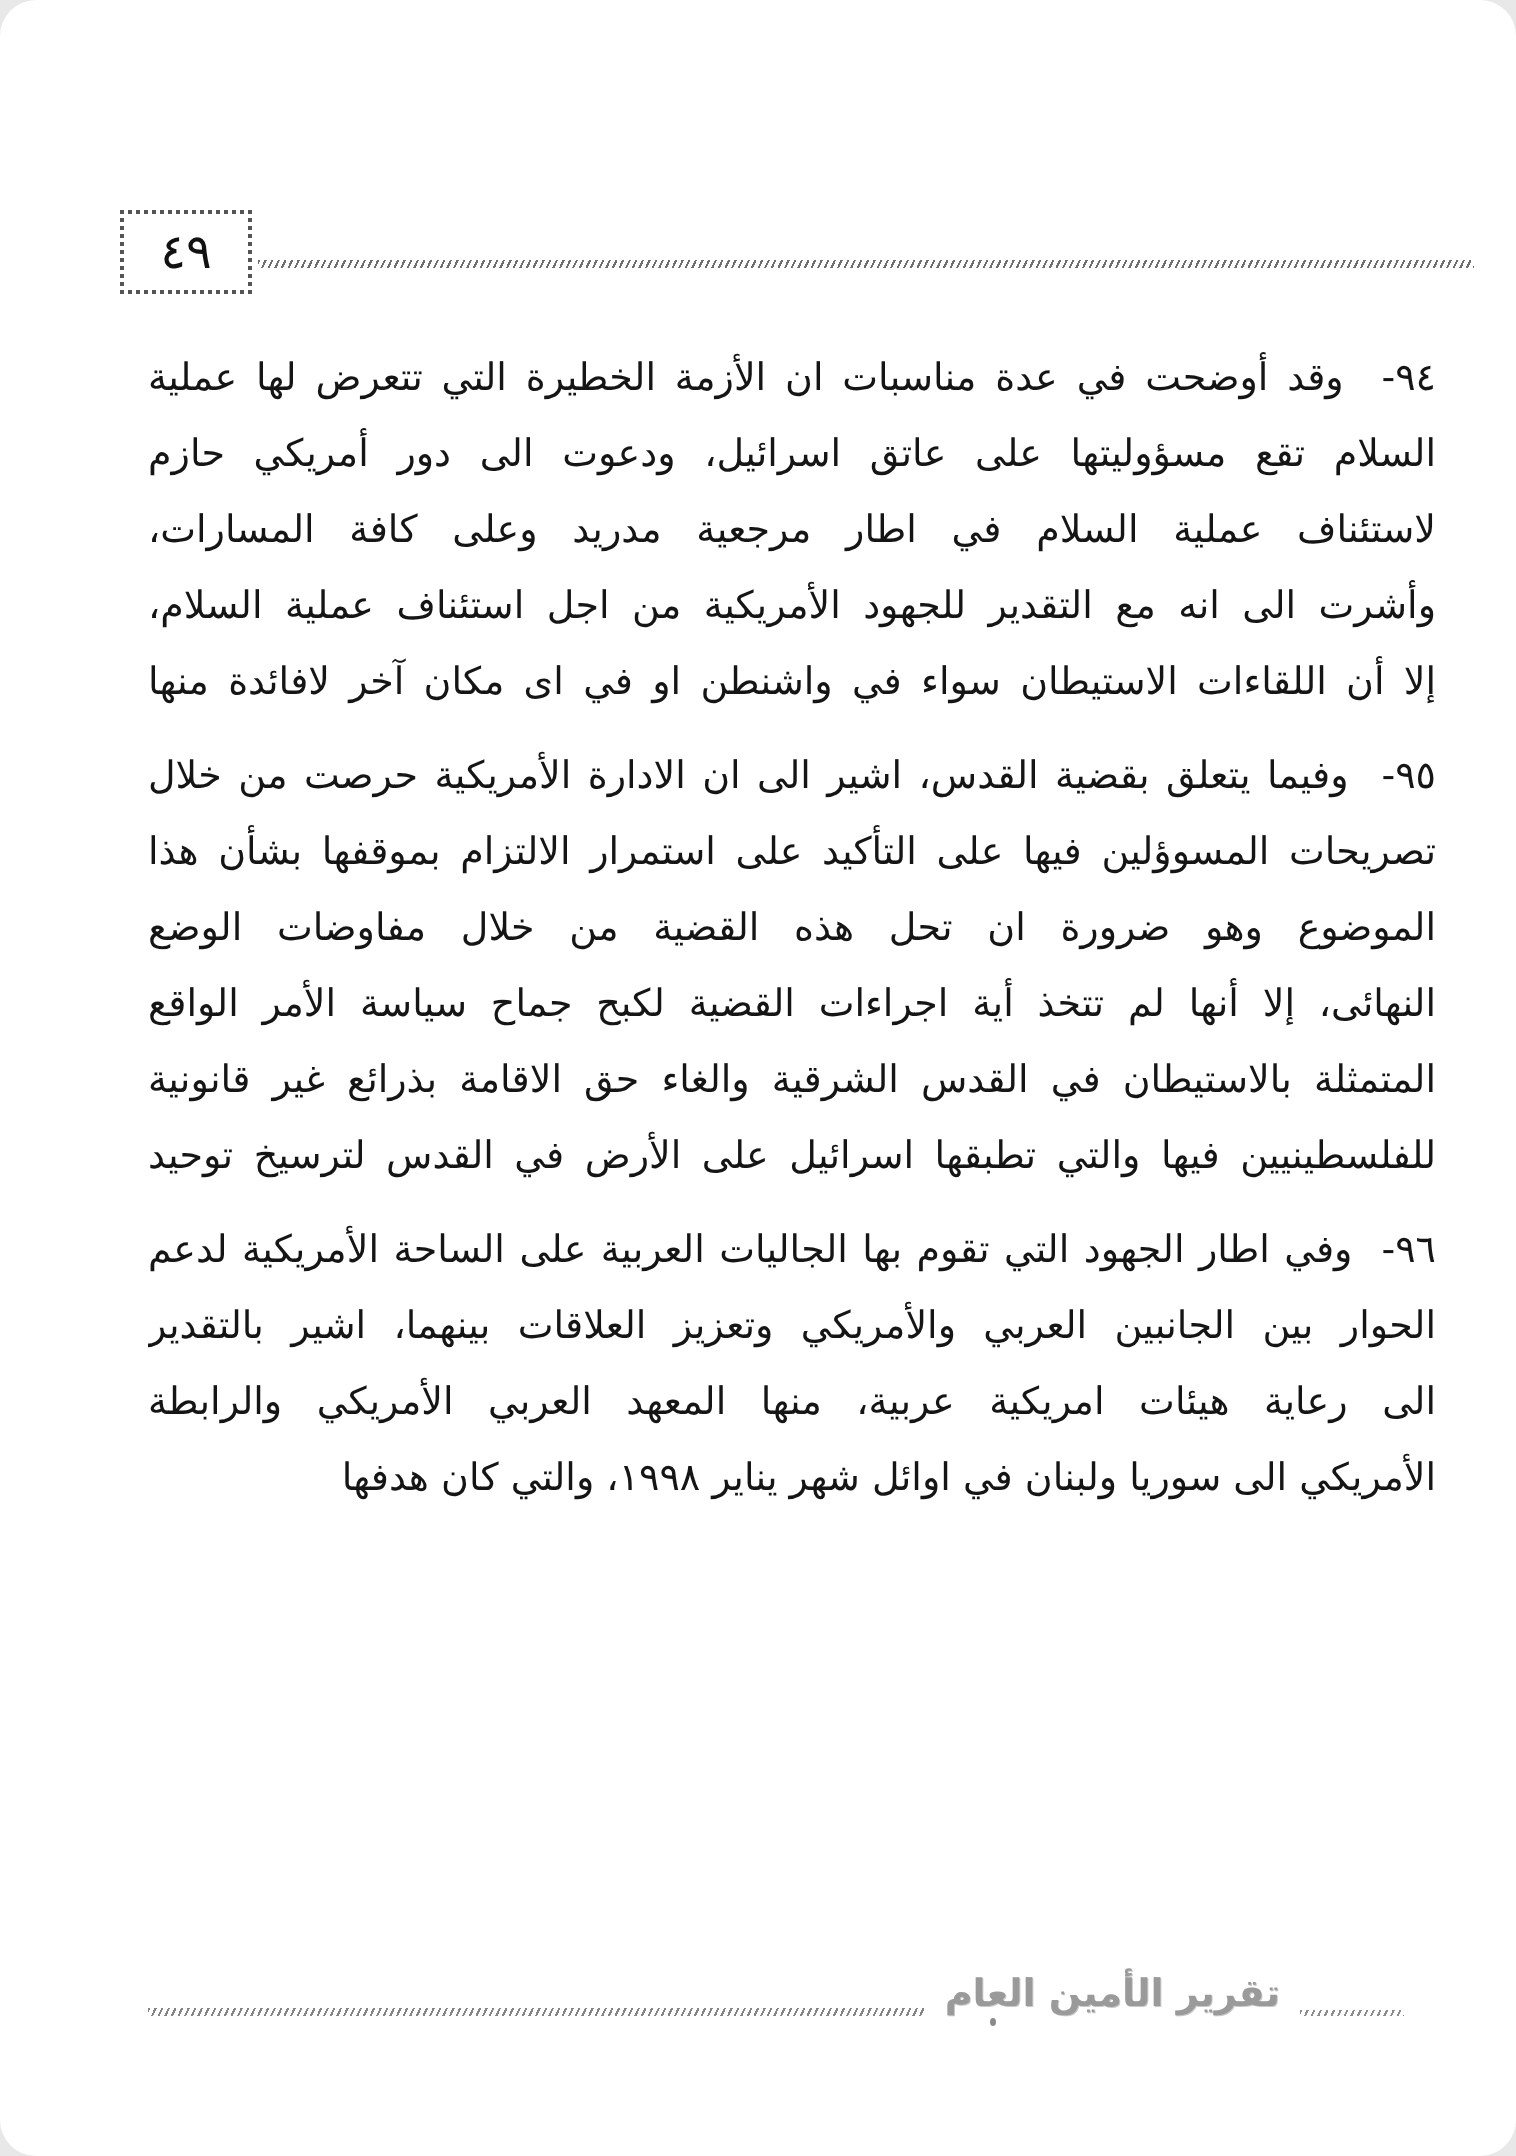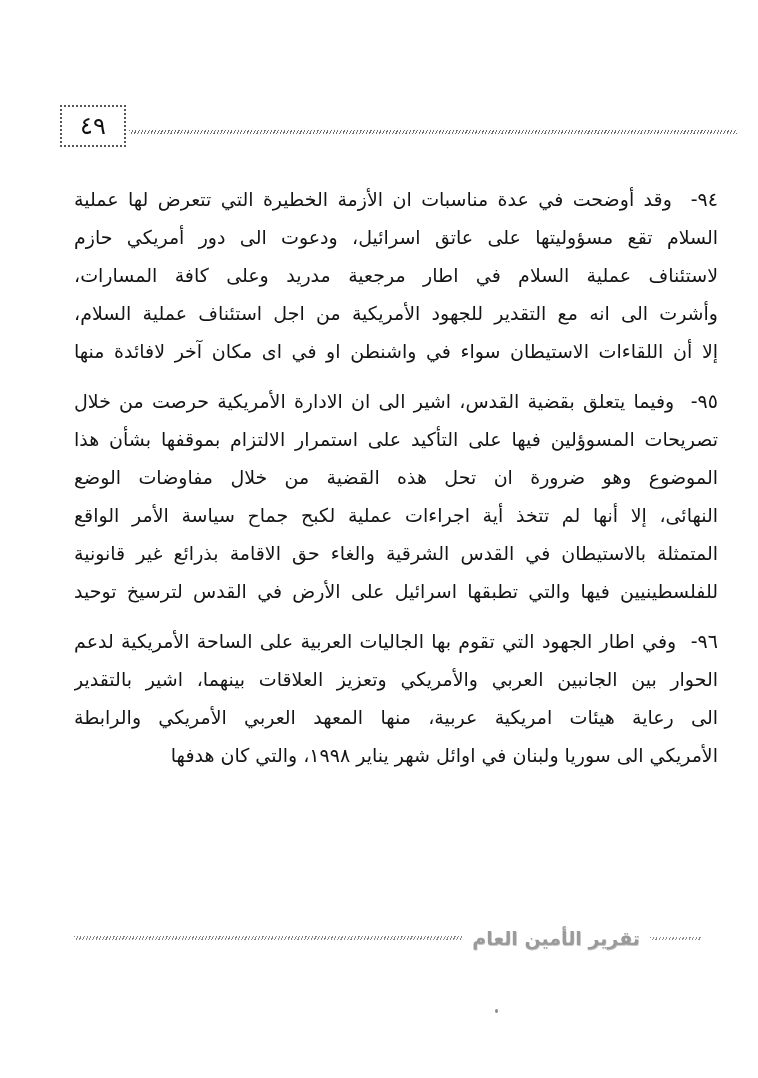--- a/index.html
+++ b/index.html
@@ -5,20 +5,21 @@
   html, body { margin: 0; padding: 0; background: #e8e8e8; }
   .page {
     position: relative;
     width: 758px;
     height: 1078px;
     margin: 0 auto;
     background: #ffffff;
     overflow: hidden;
     font-family: "DejaVu Sans", sans-serif;
     color: #151515;
+    border-radius: 18px;
   }
   
   .page-number-box {
     position: absolute;
     left: 60px;
     top: 105px;
     width: 66px;
     height: 42px;
     border: 2px dotted #555;
     display: flex;
@@ -42,42 +43,42 @@
   }
   
   .doc-body {
     position: absolute;
     left: 74px;
     top: 168px;
     width: 644px;
     direction: rtl;
     font-size: 19px;
   }
-  .para { margin: 12px 0 9px 0; }
+  .para { margin: 2px 0 9px 0; }
   .line {
     height: 38px;
     line-height: 38px;
     overflow: hidden;
     text-align: justify;
     text-align-last: justify;
   }
   .line.last {
     text-align: right;
     text-align-last: right;
   }
   .pnum { white-space: pre; }
   
   .footer {
     position: absolute;
     left: 74px;
     right: 56px;
-    top: 922px;
+    top: 976px;
     height: 32px;
     display: flex;
-    align-items: center;
+    align-items: flex-end;
     gap: 10px;
   }
   .footer-rule-long { flex: 1; height: 4px; opacity: .85; }
   .footer-title {
     direction: rtl;
     white-space: nowrap;
     font-size: 19px;
     font-weight: bold;
     color: #9a9a9a;
     letter-spacing: 1px;
@@ -111,21 +112,21 @@
         <div class="line"><span class="pnum">٩٤-  </span>وقد أوضحت في عدة  مناسبات ان الأزمة الخطيرة التي تتعرض لها عملية</div>
         <div class="line">السلام تقع مسؤوليتها على  عاتق اسرائيل، ودعوت الى دور أمريكي حازم</div>
         <div class="line">لاستئناف عملية السلام في اطار مرجعية مدريد وعلى كافة المسارات،</div>
         <div class="line">وأشرت الى انه مع التقدير للجهود الأمريكية من اجل استئناف عملية السلام،</div>
         <div class="line">إلا أن اللقاءات الاستيطان سواء في واشنطن او في اى مكان آخر لافائدة منها</div>
       </div>
       <div class="para">
         <div class="line"><span class="pnum">٩٥-  </span>وفيما يتعلق بقضية القدس، اشير الى ان الادارة الأمريكية حرصت من خلال</div>
         <div class="line">تصريحات المسوؤلين فيها على التأكيد على استمرار الالتزام بموقفها بشأن هذا</div>
         <div class="line">الموضوع وهو ضرورة ان تحل هذه القضية من خلال مفاوضات الوضع</div>
-        <div class="line">النهائى، إلا أنها لم تتخذ أية اجراءات عملية لكبح جماح سياسة الأمر الواقع</div>
+        <div class="line">النهائى، إلا أنها لم تتخذ أية اجراءات القضية لكبح جماح سياسة الأمر الواقع</div>
         <div class="line">المتمثلة بالاستيطان في القدس الشرقية والغاء حق الاقامة بذرائع غير قانونية</div>
         <div class="line">للفلسطينيين فيها والتي تطبقها اسرائيل على الأرض في القدس لترسيخ توحيد</div>
       </div>
       <div class="para">
         <div class="line"><span class="pnum">٩٦-  </span>وفي اطار الجهود التي تقوم بها الجاليات العربية على الساحة الأمريكية لدعم</div>
         <div class="line">الحوار بين الجانبين العربي والأمريكي وتعزيز العلاقات بينهما، اشير  بالتقدير</div>
         <div class="line">الى رعاية  هيئات امريكية عربية، منها المعهد العربي الأمريكي والرابطة</div>
         <div class="line last">الأمريكي الى سوريا ولبنان في اوائل شهر يناير ١٩٩٨، والتي كان هدفها</div>
       </div>
     </div>

